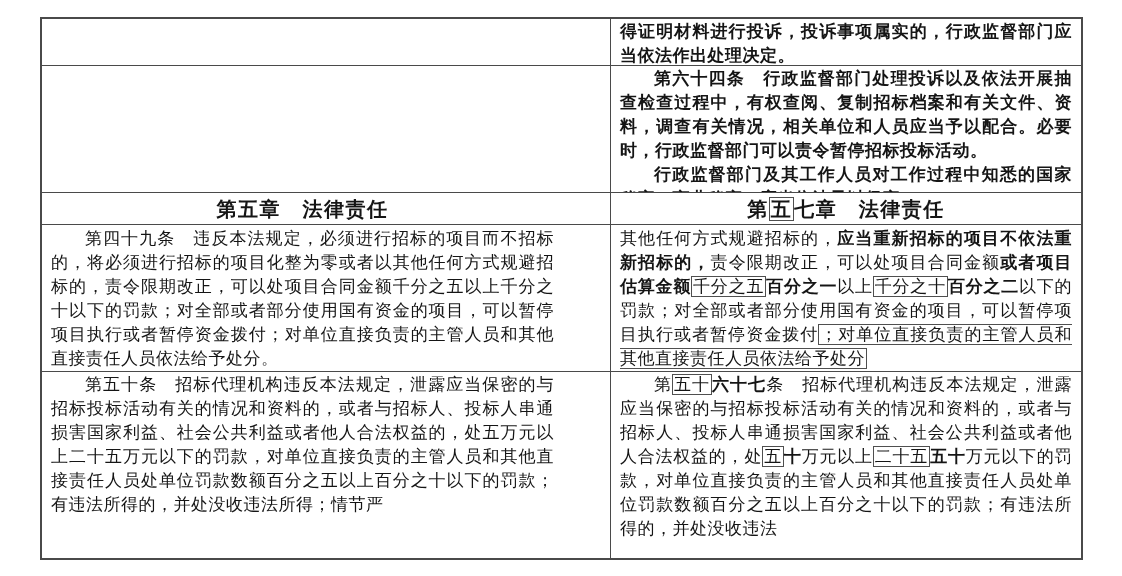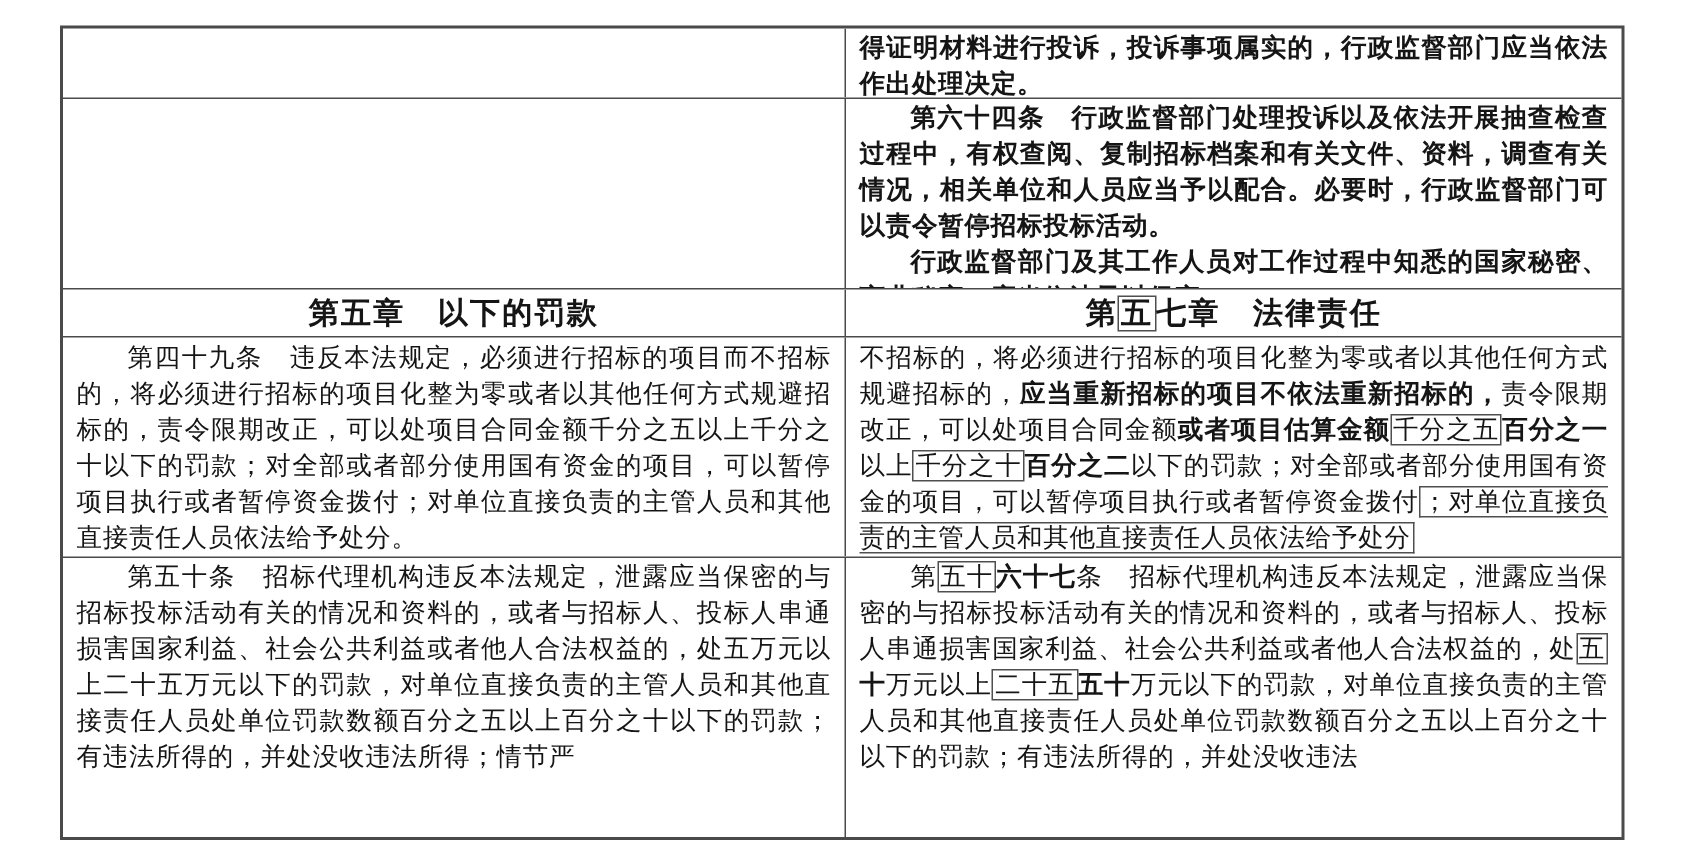--- a/index.html
+++ b/index.html
@@ -26,20 +26,21 @@
     display: flex;
     flex-direction: column;
     background: #ffffff;
   }
   .tr {
     display: flex;
     flex: 0 0 auto;
     box-sizing: border-box;
     border-bottom: 1px solid #4a4a4a;
     overflow: hidden;
+    gap: 47px;
   }
   .tr.r1 { height: 47px; }
   .tr.r2 { height: 127px; }
   .tr.r3 { height: 68px; }
   .tr.r4 { height: 32px; }
   .tr.r5 { height: 147px; align-items: flex-end; }
   .tr.r6 { flex: 1 1 auto; border-bottom: none; }
   .td {
     box-sizing: border-box;
     overflow: hidden;
@@ -99,21 +100,21 @@
       <div class="td left"></div>
       <div class="td right">
           <p class="para indent"><span class="seg-ins">第六十四条　行政监督部门处理投诉以及依法开展抽查检查过程中，有权查阅、复制招标档案和有关文件、资料，调查有关情况，相关单位和人员应当予以配合。必要时，行政监督部门可以责令暂停招标投标活动。</span></p>
           <p class="para indent"><span class="seg-ins">行政监督部门及其工作人员对工作过程中知悉的国家秘密、商业秘密，应当依法予以保密。</span></p>
         </div>
     </div>
 
 
     <div class="tr r4">
       <div class="td left heading">
-          <p class="para"><span class="seg-n">第五章　以下的罚款</span></p>
+          <p class="para"><span class="seg-n">第五章　法律责任</span></p>
         </div>
       <div class="td right heading">
           <p class="para"><span class="seg-n">第</span><span class="seg-del">五</span><span class="seg-ins">七</span><span class="seg-n">章　法律责任</span></p>
         </div>
     </div>
 
     <div class="tr r5">
       <div class="td left">
           <p class="para indent"><span class="seg-n">第四十九条　违反本法规定，必须进行招标的项目而不招标的，将必须进行招标的项目化整为零或者以其他任何方式规避招标的，责令限期改正，可以处项目合同金额千分之五以上千分之十以下的罚款；对全部或者部分使用国有资金的项目，可以暂停项目执行或者暂停资金拨付；对单位直接负责的主管人员和其他直接责任人员依法给予处分。</span></p>
         </div>

